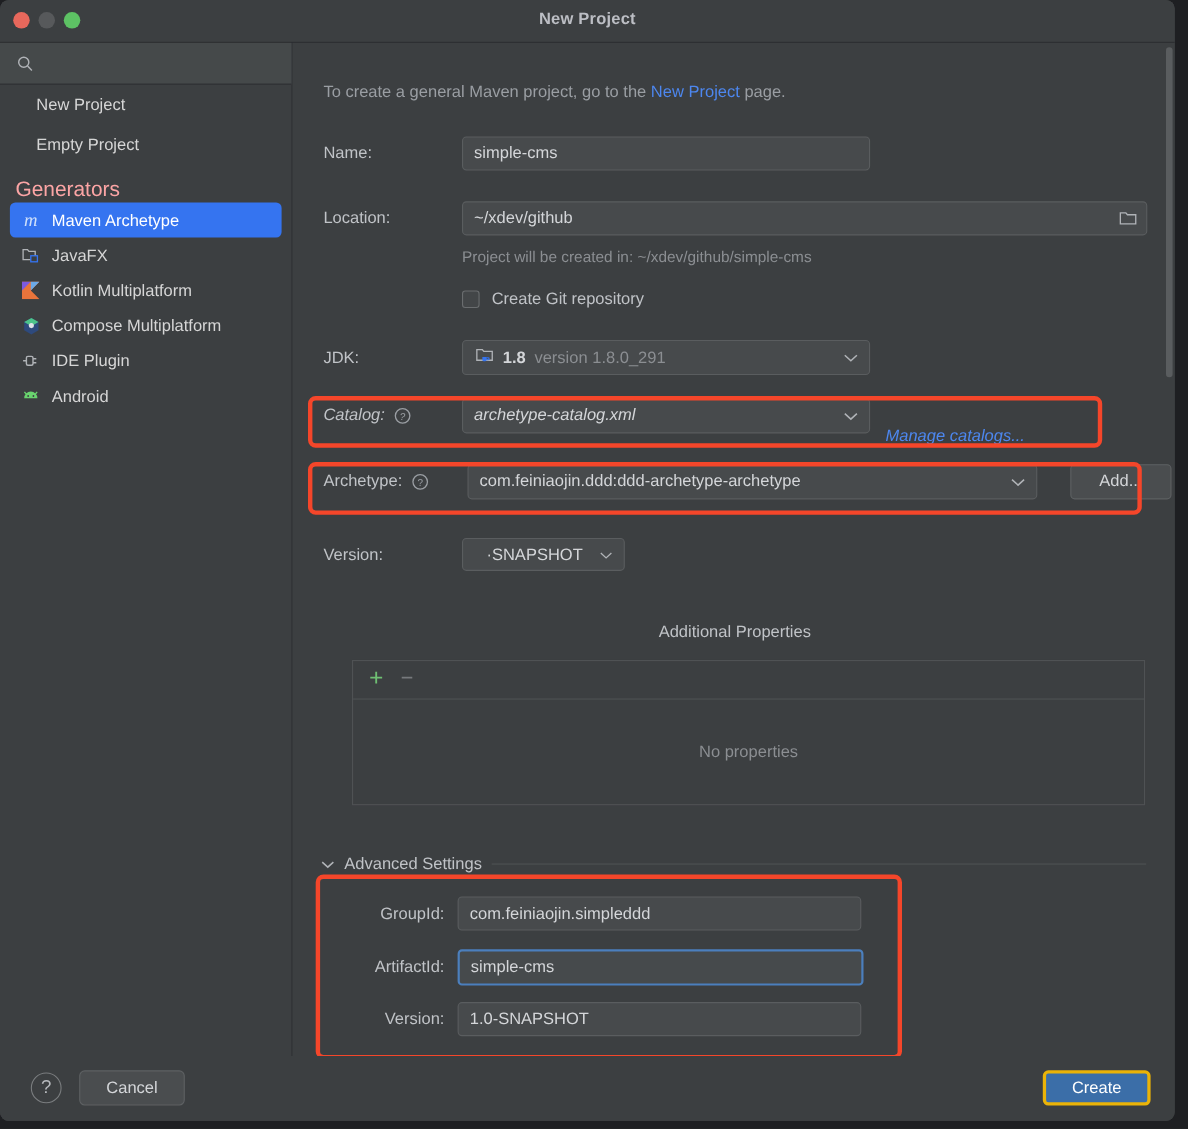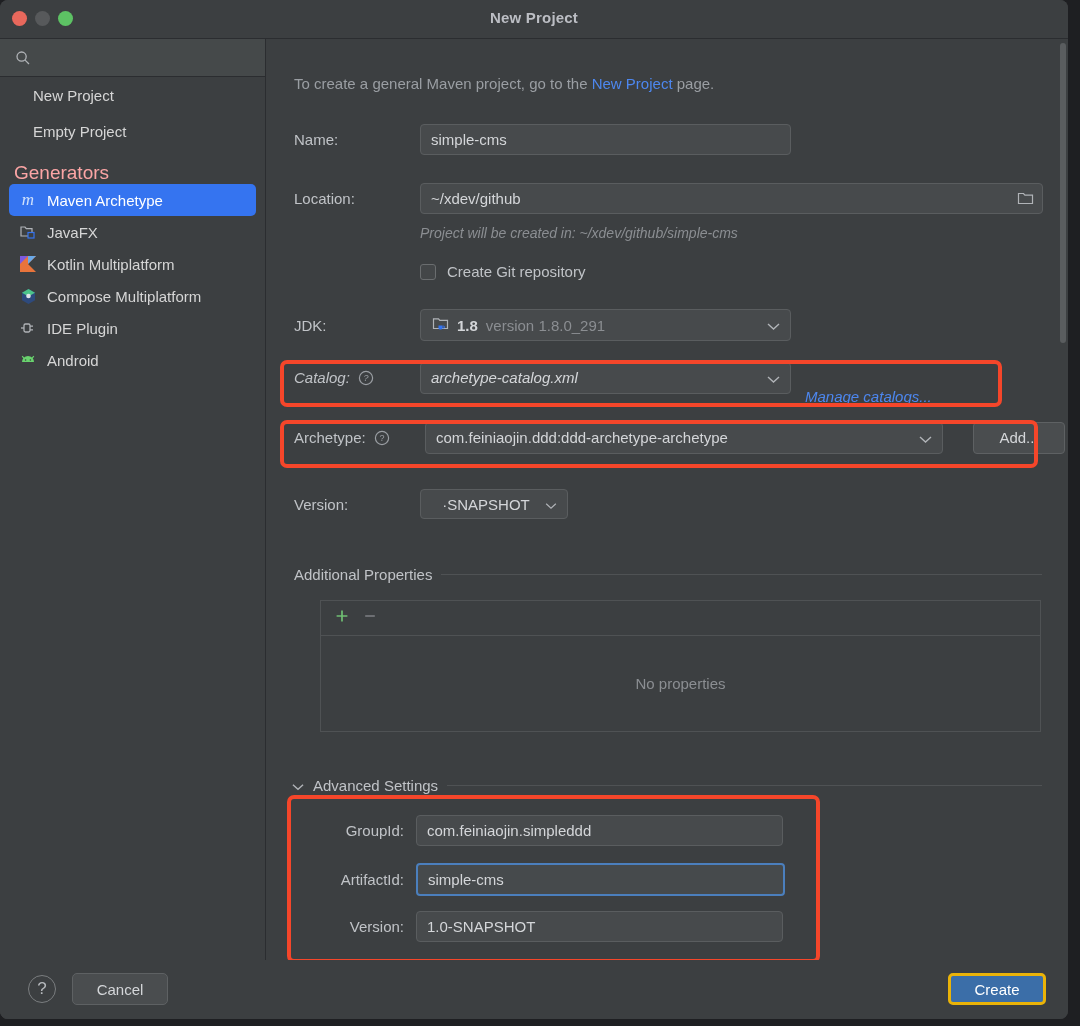--- a/index.html
+++ b/index.html
@@ -308,21 +308,21 @@
       <div style="position:relative;">
         <input class="tfield" style="width: 623px; height: 31px; padding-right: 34px;" type="text" value="~/xdev/github">
         <span style="position:absolute;right:9px;top:7px;">
           <svg width="17" height="16" viewBox="0 0 17 16">
             <path d="M1.5 3.5h5l1.4 1.7h7.6v8.3h-14z" fill="none" stroke="#b0b3b7" stroke-width="1.2"></path>
           </svg>
         </span>
       </div>
     </div>
 
-    <div class="hint" style="position:absolute;left:154px;top:186px;font-style:italic;">Project will be created in: ~/xdev/github/simple-cms</div>
+    <div class="hint" style="position:absolute;left:154px;top:186px;">Project will be created in: ~/xdev/github/simple-cms</div>
 
     <div class="row" style="left:154px; top:224px; gap:11px;">
       <span class="checkbox"></span>
       <span class="lbl">Create Git repository</span>
     </div>
 
     <div class="row" style="left:28px; top:270px;">
       <span class="lbl" style="width:126px;">JDK:</span>
       <div class="combo" style="width:371px;height:32px;gap:8px;padding-left:11px;">
         <span>
@@ -387,21 +387,21 @@
       <div class="combo" style="width:148px;height:30px;justify-content:center;padding-right:26px;">
         <span>·SNAPSHOT</span>
         <span class="chev">
           <svg width="12" height="7" viewBox="0 0 13 8">
               <path d="M1 1.5L6.5 6.5L12 1.5" fill="none" stroke="#b0b3b7" stroke-width="1.4"></path>
             </svg>
         </span>
       </div>
     </div>
 
-    <div class="section-title" style="left:28px; top:527px; width:748px;">
+    <div class="section-title" style="left:28px; top:527px; width:748px;flex-direction:column;">
       <span>Additional Properties</span>
       <span class="sep-line" style="flex:1;"></span>
     </div>
 
     <div id="props-panel" style="left:54px; top:561px; width:721px; height:132px;">
       <div id="props-toolbar">
         <span>
           <svg width="14" height="14" viewBox="0 0 14 14">
             <path d="M7 1.6v10.8M1.6 7h10.8" stroke="#6fbf73" stroke-width="1.7"></path>
           </svg>

